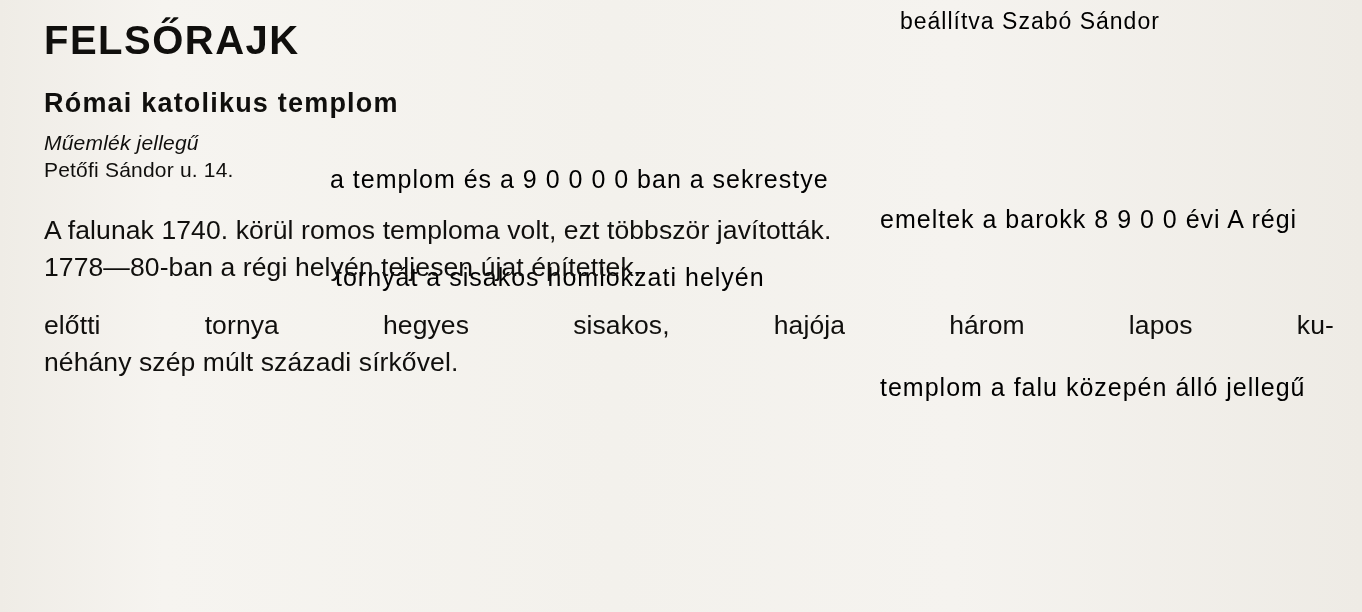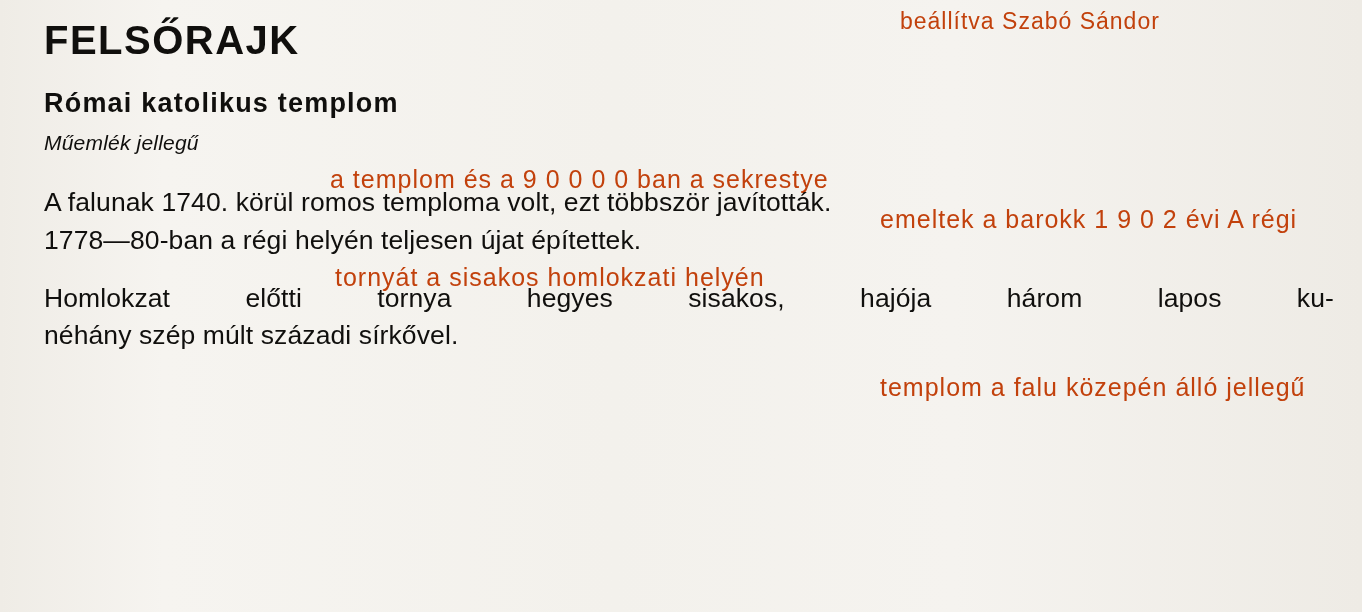--- a/index.html
+++ b/index.html
@@ -17,21 +17,21 @@
   }
   
   .page {
     position: absolute;
     inset: 0;
     background:
       linear-gradient(90deg, #efece6 0%, #f6f4f0 12%, #f3f1ec 45%, #f5f3ef 70%, #eeebe5 100%);
   }
   .ghost {
     position: absolute;
-    color: #c2410c;
+    color: #000000;
     font-family: "Liberation Sans", sans-serif;
     white-space: nowrap;
     pointer-events: none;
     user-select: none;
   }
   .content {
     position: absolute;
     left: 44px;
     top: 18px;
     width: 1290px;
@@ -85,42 +85,42 @@
     white-space: pre;
   }
 </style>
 </head>
 <body>
 
 <div class="page"></div>
 
 <div class="ghost" style="left:900px; top:8px; font-size:23px; letter-spacing:1px;">beállítva            Szabó Sándor</div>
 <div class="ghost" style="left:330px; top:165px; font-size:25px; letter-spacing:1px;">a templom  és a  9 0 0 0 0  ban  a  sekrestye</div>
-<div class="ghost" style="left:880px; top:205px; font-size:25px; letter-spacing:1px;">emeltek a barokk  1 9 0 2  évi  A  régi</div>
+<div class="ghost" style="left:880px; top:205px; font-size:25px; letter-spacing:1px;">emeltek a barokk  8 9 0 0  évi  A  régi</div>
 <div class="ghost" style="left:335px; top:263px; font-size:25px; letter-spacing:1px;">tornyát a  sisakos  homlokzati  helyén</div>
 <div class="ghost" style="left:880px; top:373px; font-size:25px; letter-spacing:1px;">templom a falu közepén álló jellegű</div>
 
 <div class="content">
 
   <h1 class="entry-title">FELSŐRAJK</h1>
 
   <h2 class="section-head">Római katolikus templom</h2>
 
   <div class="meta">
     <span class="meta-line ital">Műemlék jellegű</span>
+    <span class="meta-line">Petőfi Sándor u. 14.</span>
   </div>
 
   <p class="body-para p1">
     <span class="line">A falunak 1740. körül romos temploma volt, ezt többször javították.</span>
     <span class="line">1778—80-ban a régi helyén teljesen újat építettek.</span>
   </p>
 
   <p class="body-para p2">
     <span class="line just">
-      <span>Homlokzat</span>
       <span>előtti</span>
       <span>tornya</span>
       <span>hegyes</span>
       <span>sisakos,</span>
       <span>hajója</span>
       <span>három</span>
       <span>lapos</span>
       <span>ku-</span>
     </span>
     <span class="line">néhány szép múlt századi sírkővel.</span>

